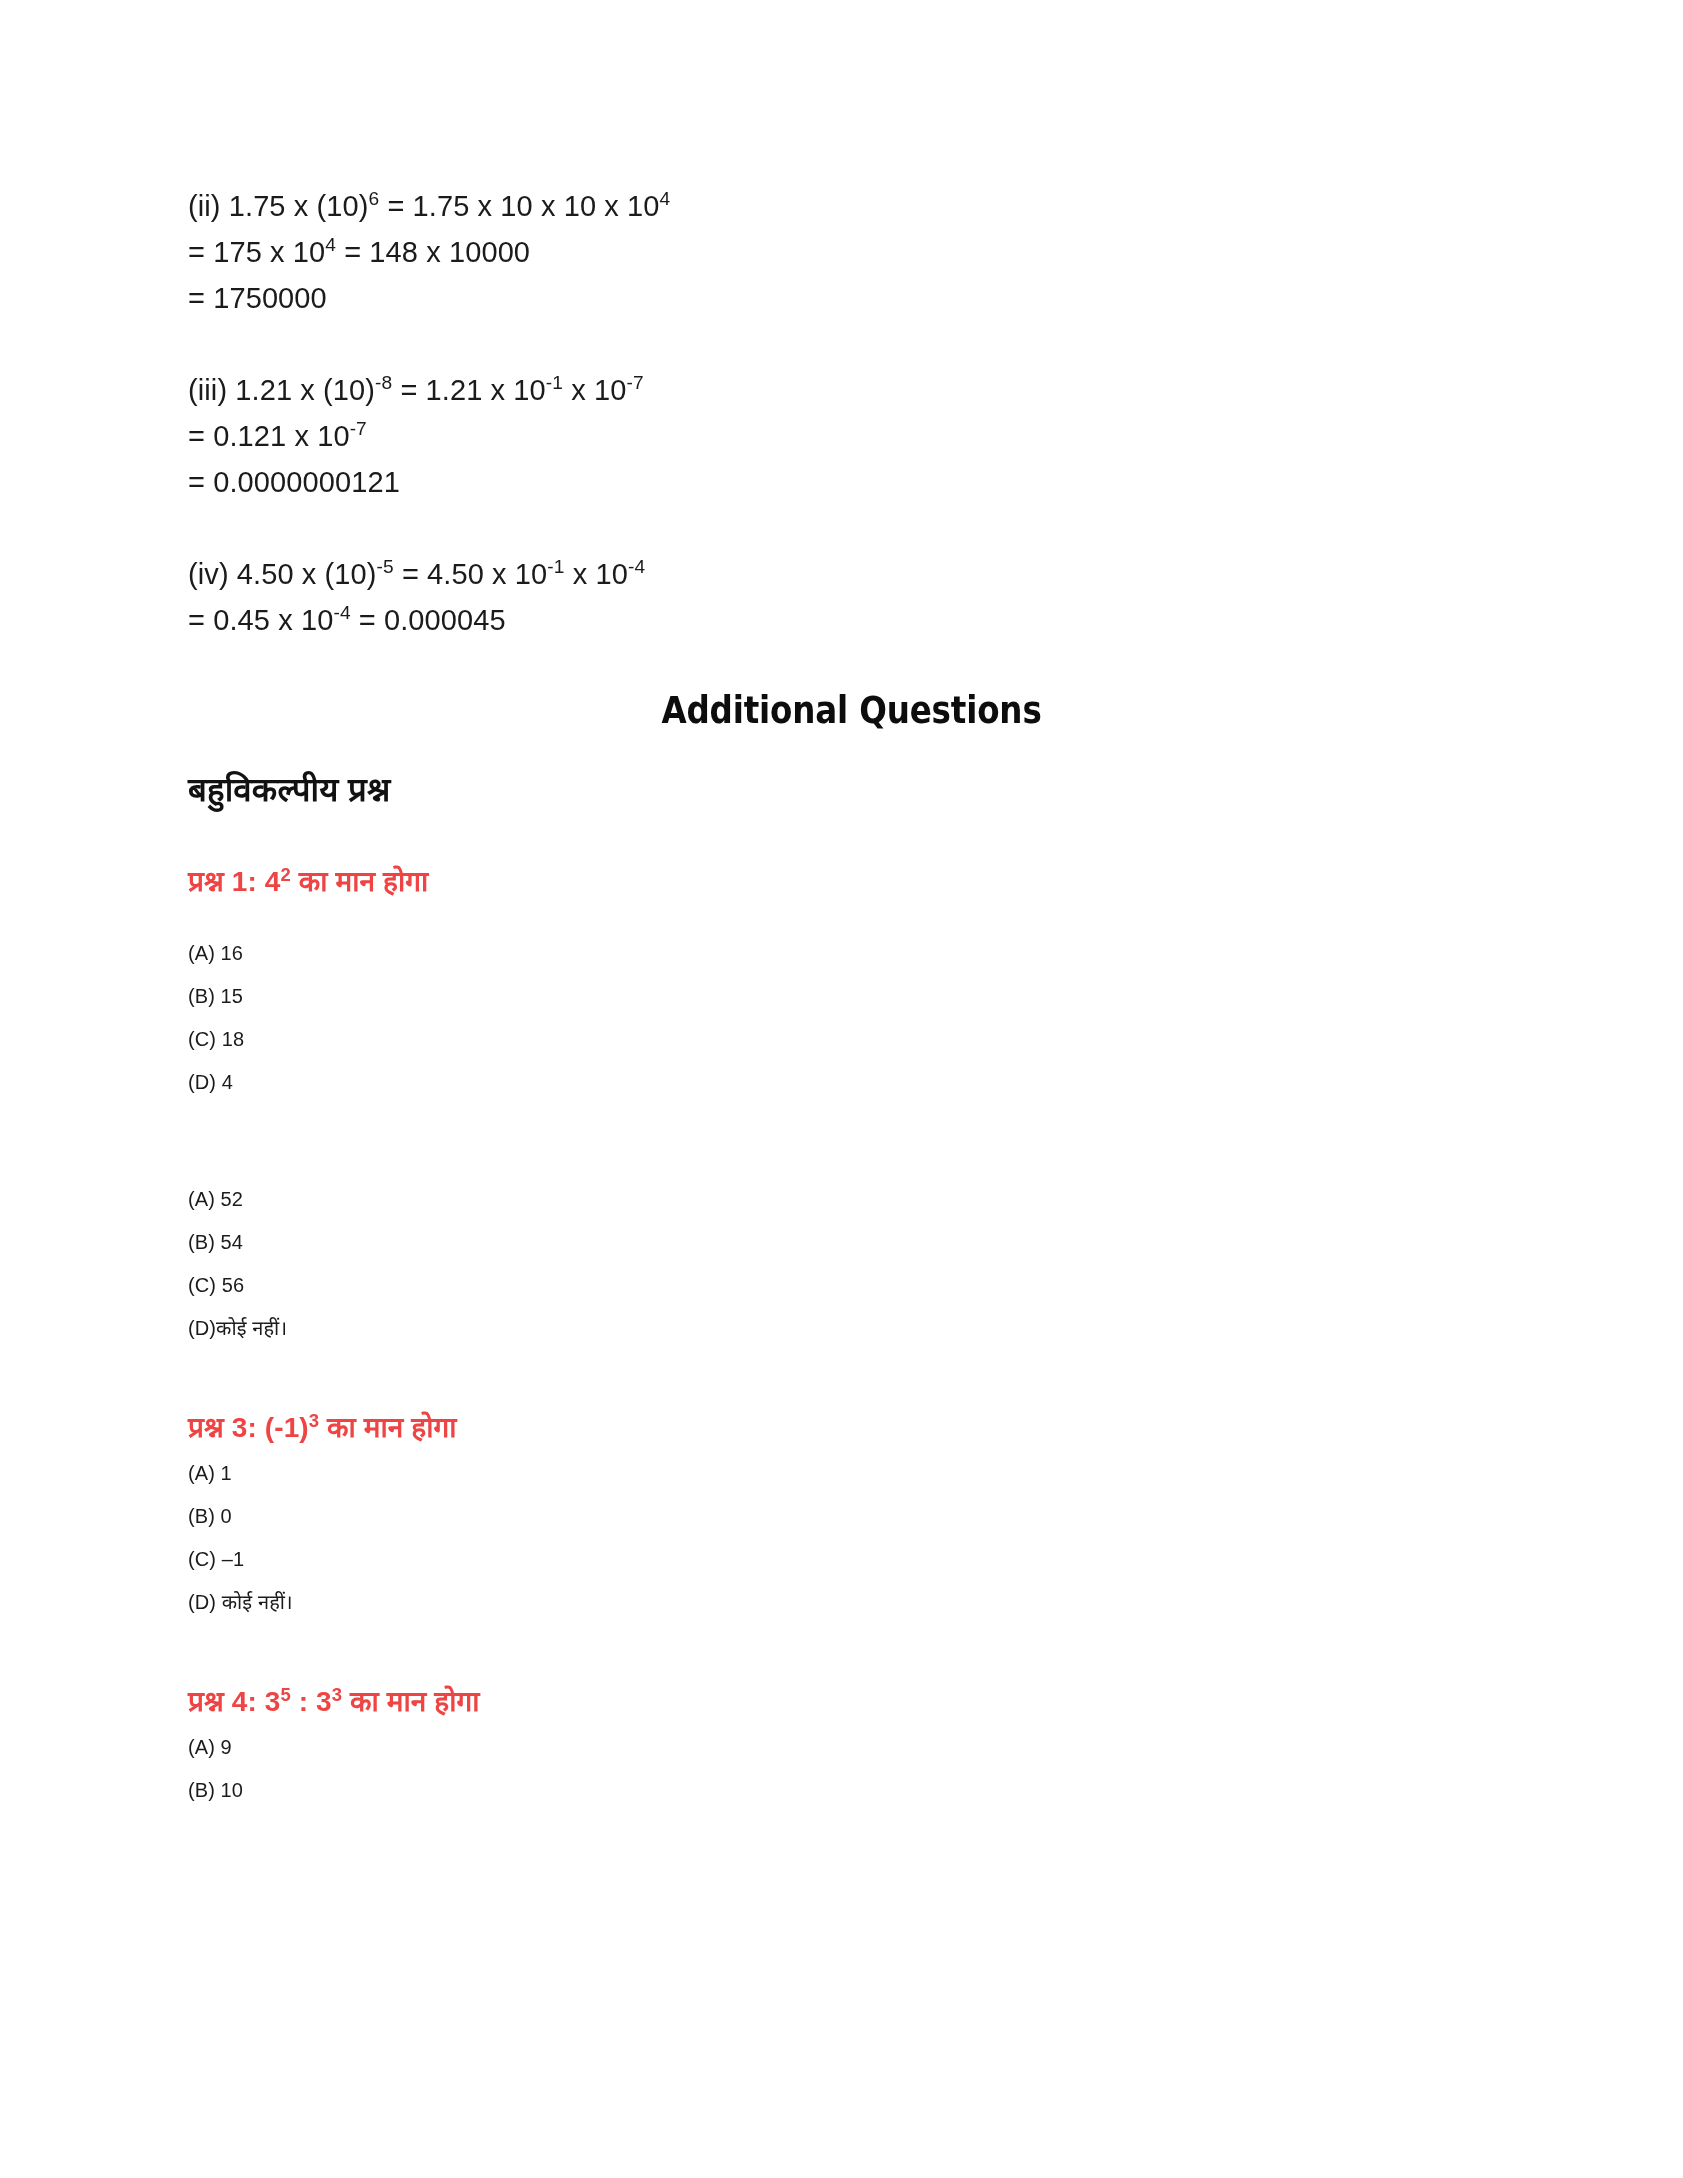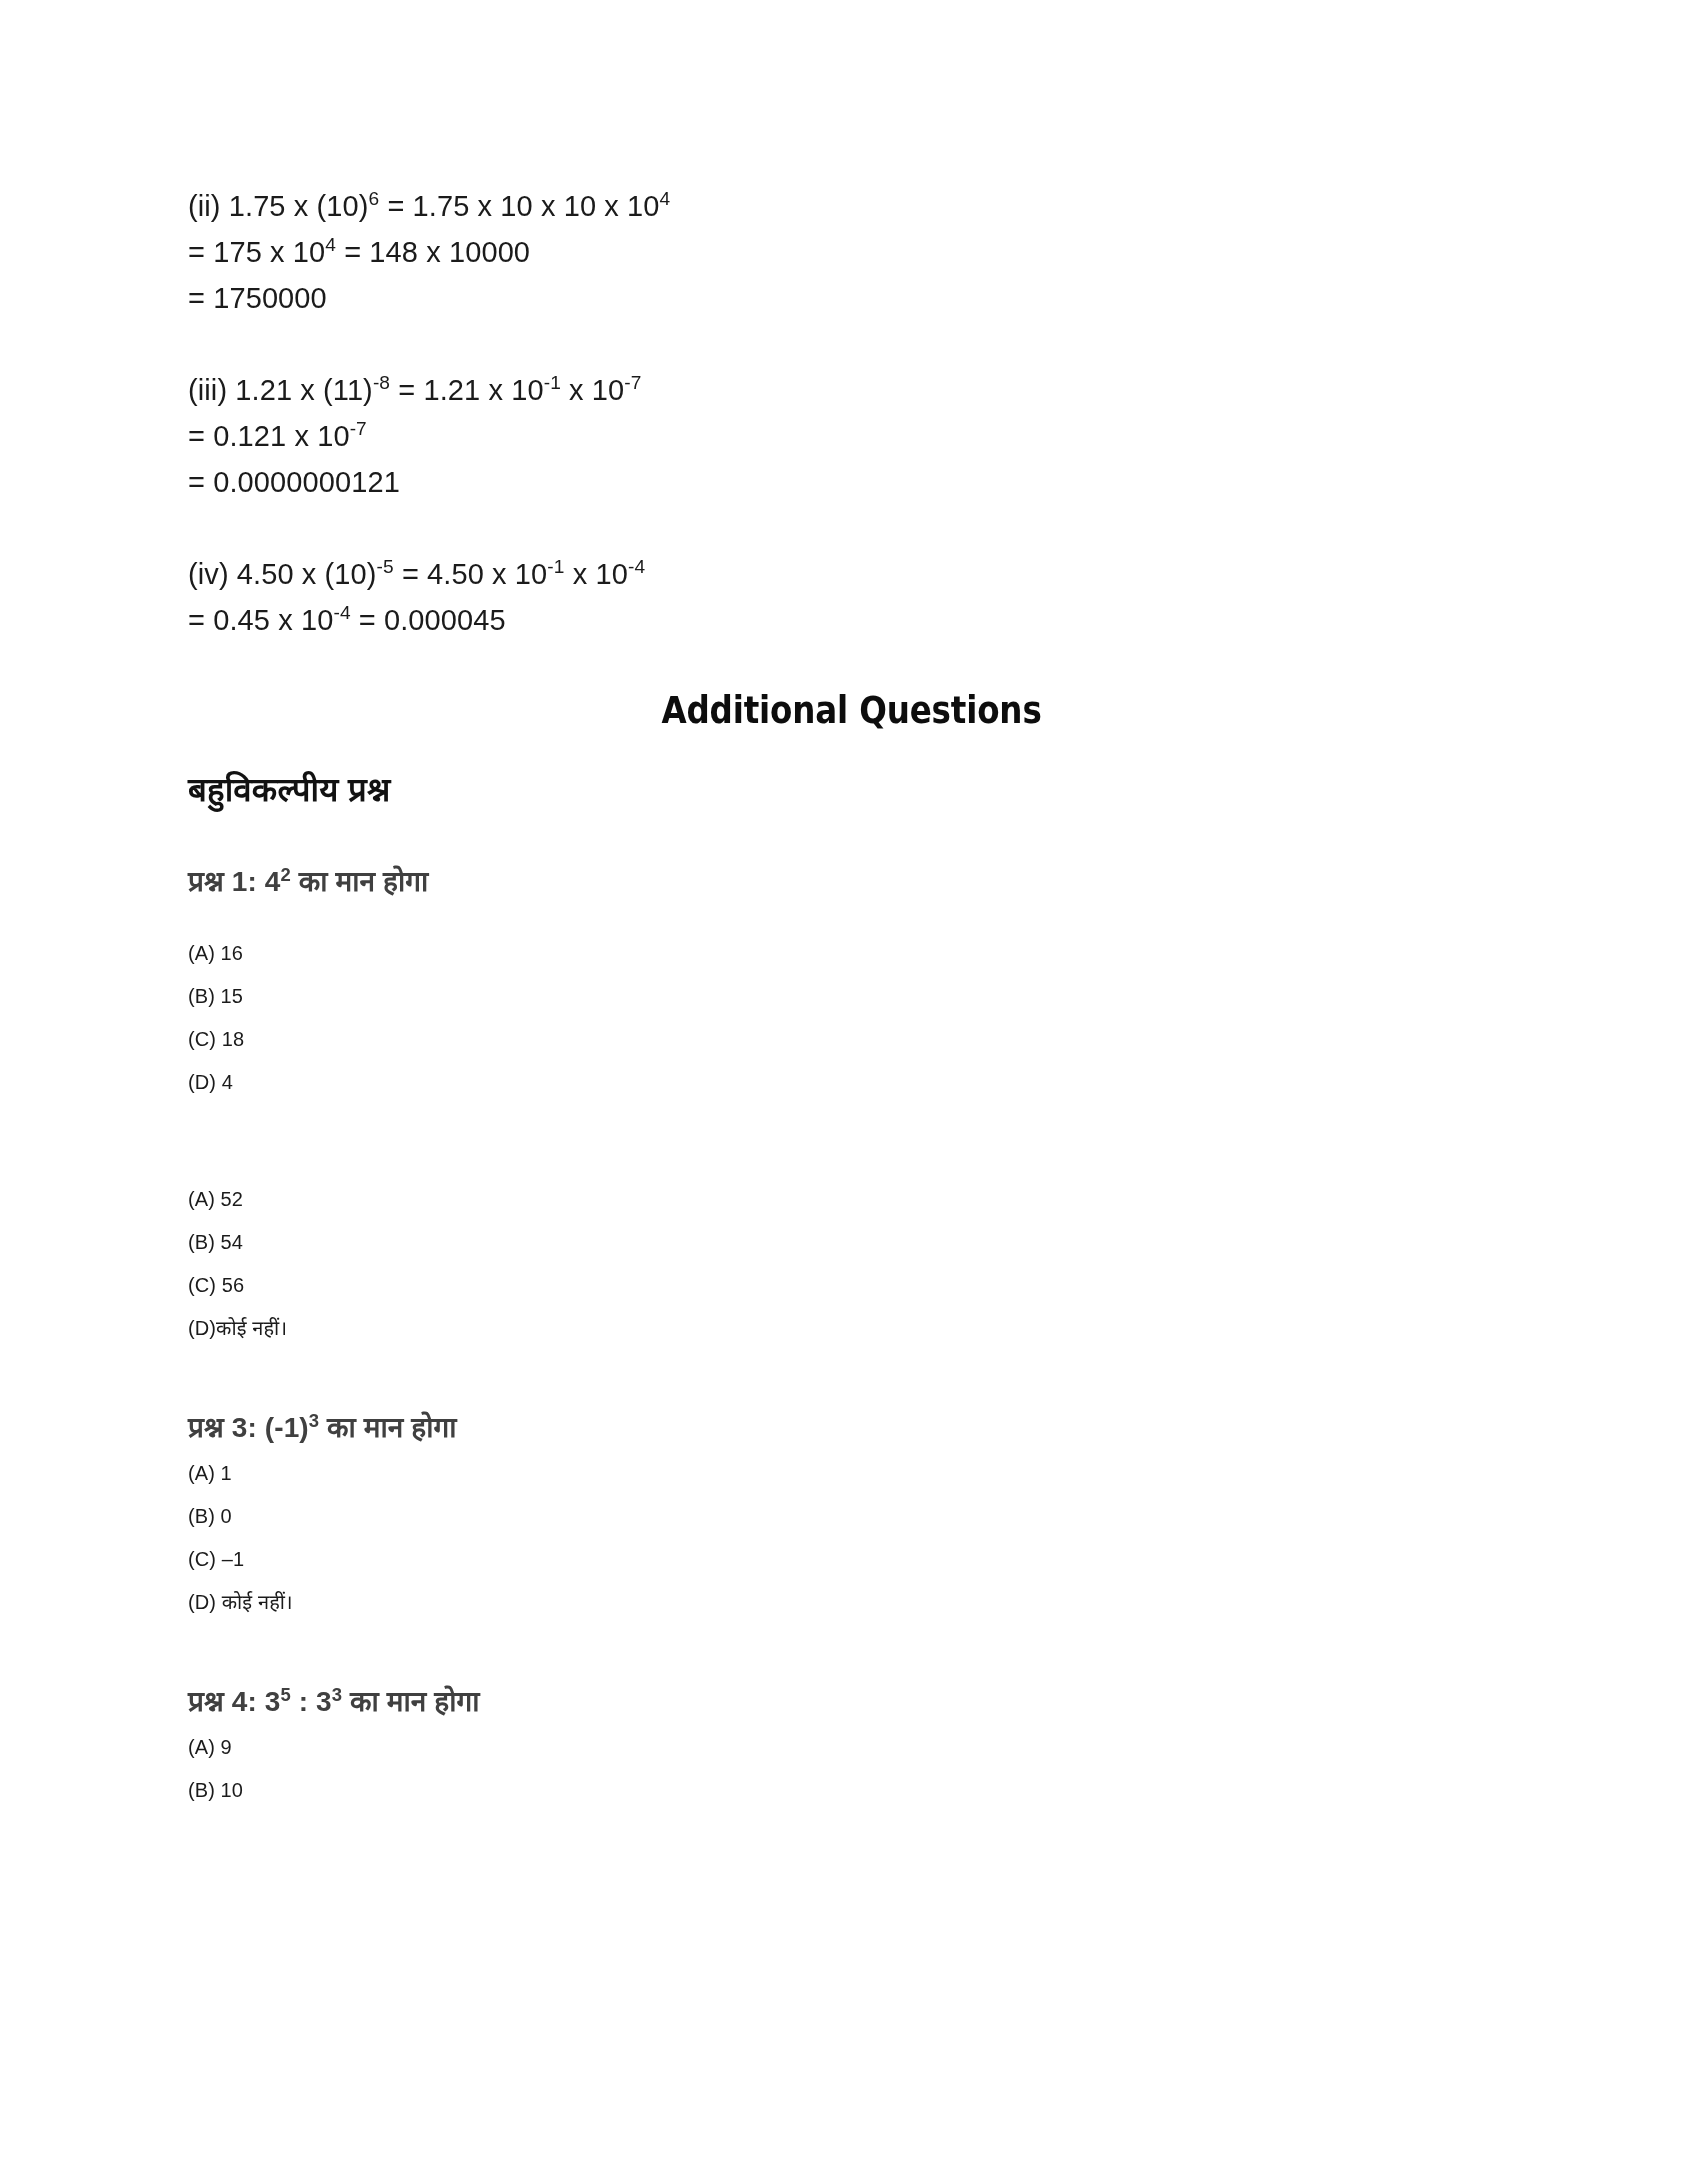--- a/index.html
+++ b/index.html
@@ -69,21 +69,21 @@
     letter-spacing: 0.2px;
   }
 
   
   .question-group {
     margin-bottom: 34px;
   }
   .q-text {
     font-size: 28px;
     font-weight: bold;
-    color: #404040;
+    color: #ef4444;
     line-height: 40px;
     letter-spacing: 0.1px;
     margin-bottom: 4px;
   }
   .q-text sup {
     font-size: 0.66em;
     vertical-align: super;
     line-height: 0;
   }
   .q-gap-lg { margin-bottom: 30px; }
@@ -108,21 +108,21 @@
 <div class="page">
   <div class="content">
 
     <div class="math-block">
       <div class="math-line"><span>(ii) 1.75 x (10)</span><sup>6</sup><span> = 1.75 x 10 x 10 x 10</span><sup>4</sup></div>
       <div class="math-line"><span>= 175 x 10</span><sup>4</sup><span> = 148 x 10000</span></div>
       <div class="math-line">= 1750000</div>
     </div>
 
     <div class="math-block">
-      <div class="math-line"><span>(iii) 1.21 x (11)</span><sup>-8</sup><span> = 1.21 x 10</span><sup>-1</sup><span> x 10</span><sup>-7</sup></div>
+      <div class="math-line"><span>(iii) 1.21 x (10)</span><sup>-8</sup><span> = 1.21 x 10</span><sup>-1</sup><span> x 10</span><sup>-7</sup></div>
       <div class="math-line"><span>= 0.121 x 10</span><sup>-7</sup></div>
       <div class="math-line">= 0.0000000121</div>
     </div>
 
     <div class="math-block">
       <div class="math-line"><span>(iv) 4.50 x (10)</span><sup>-5</sup><span> = 4.50 x 10</span><sup>-1</sup><span> x 10</span><sup>-4</sup></div>
       <div class="math-line"><span>= 0.45 x 10</span><sup>-4</sup><span> = 0.000045</span></div>
     </div>
 
     <div class="section-title">Additional Questions</div>

